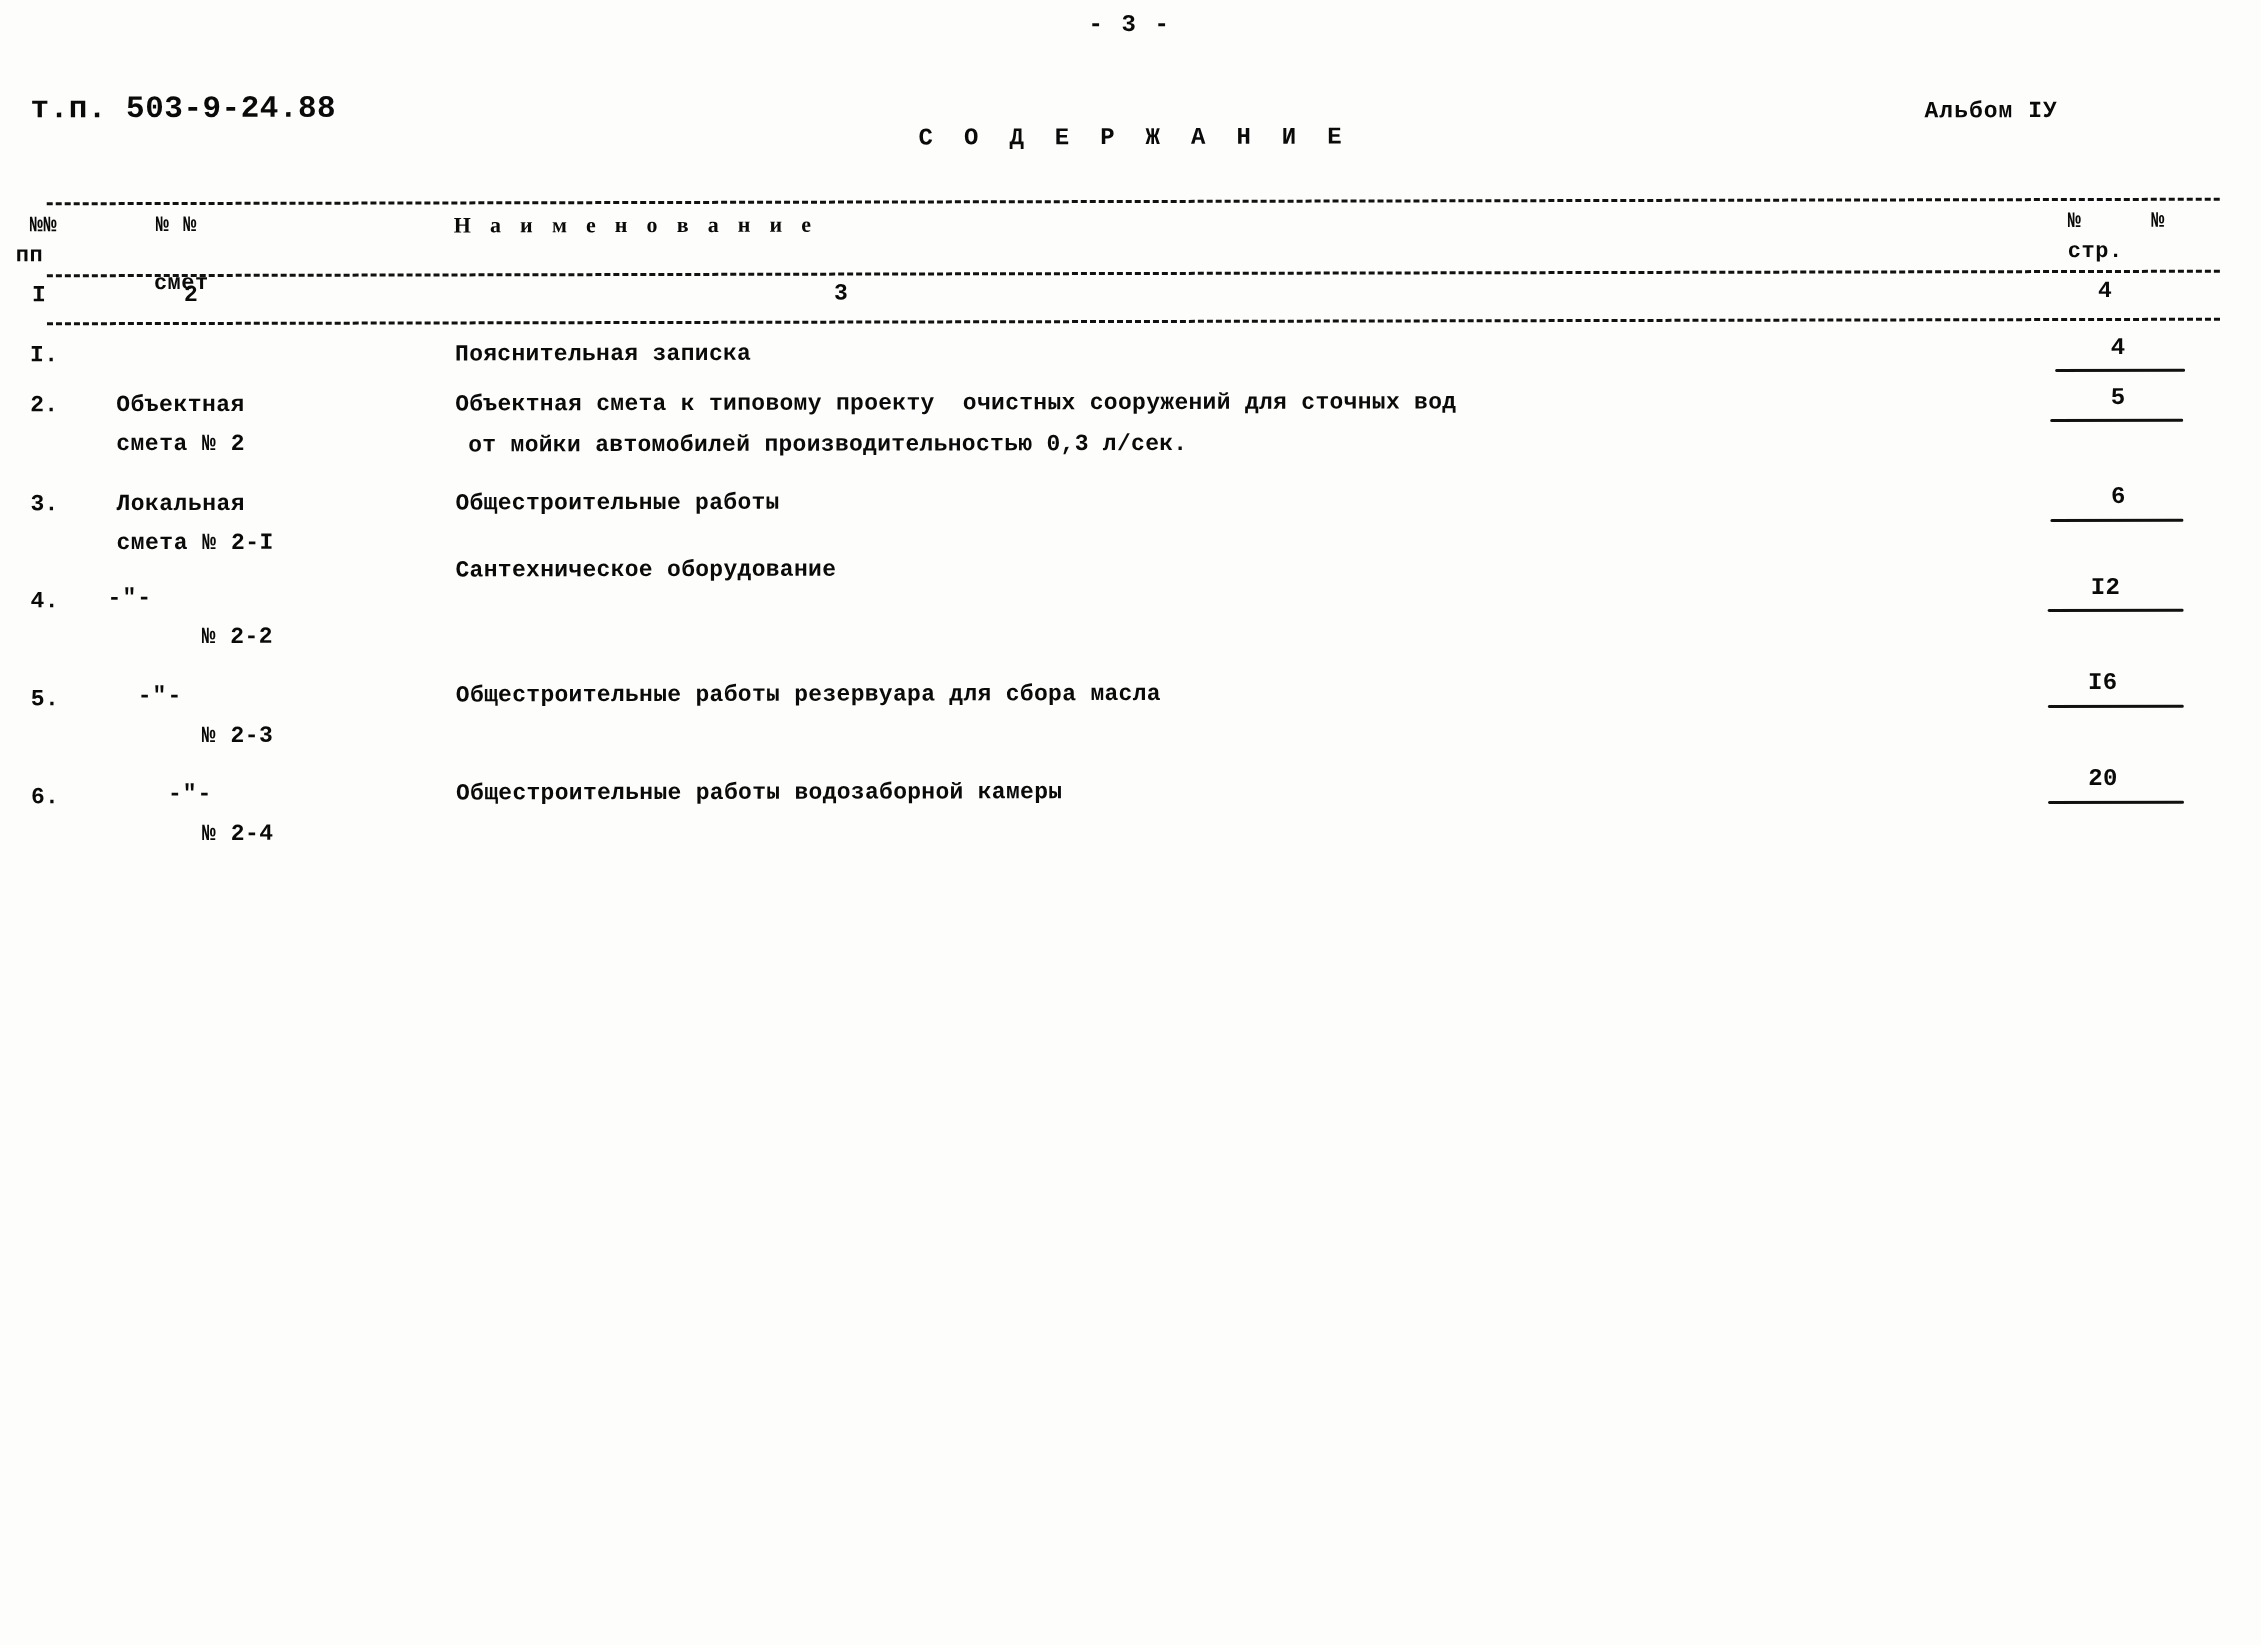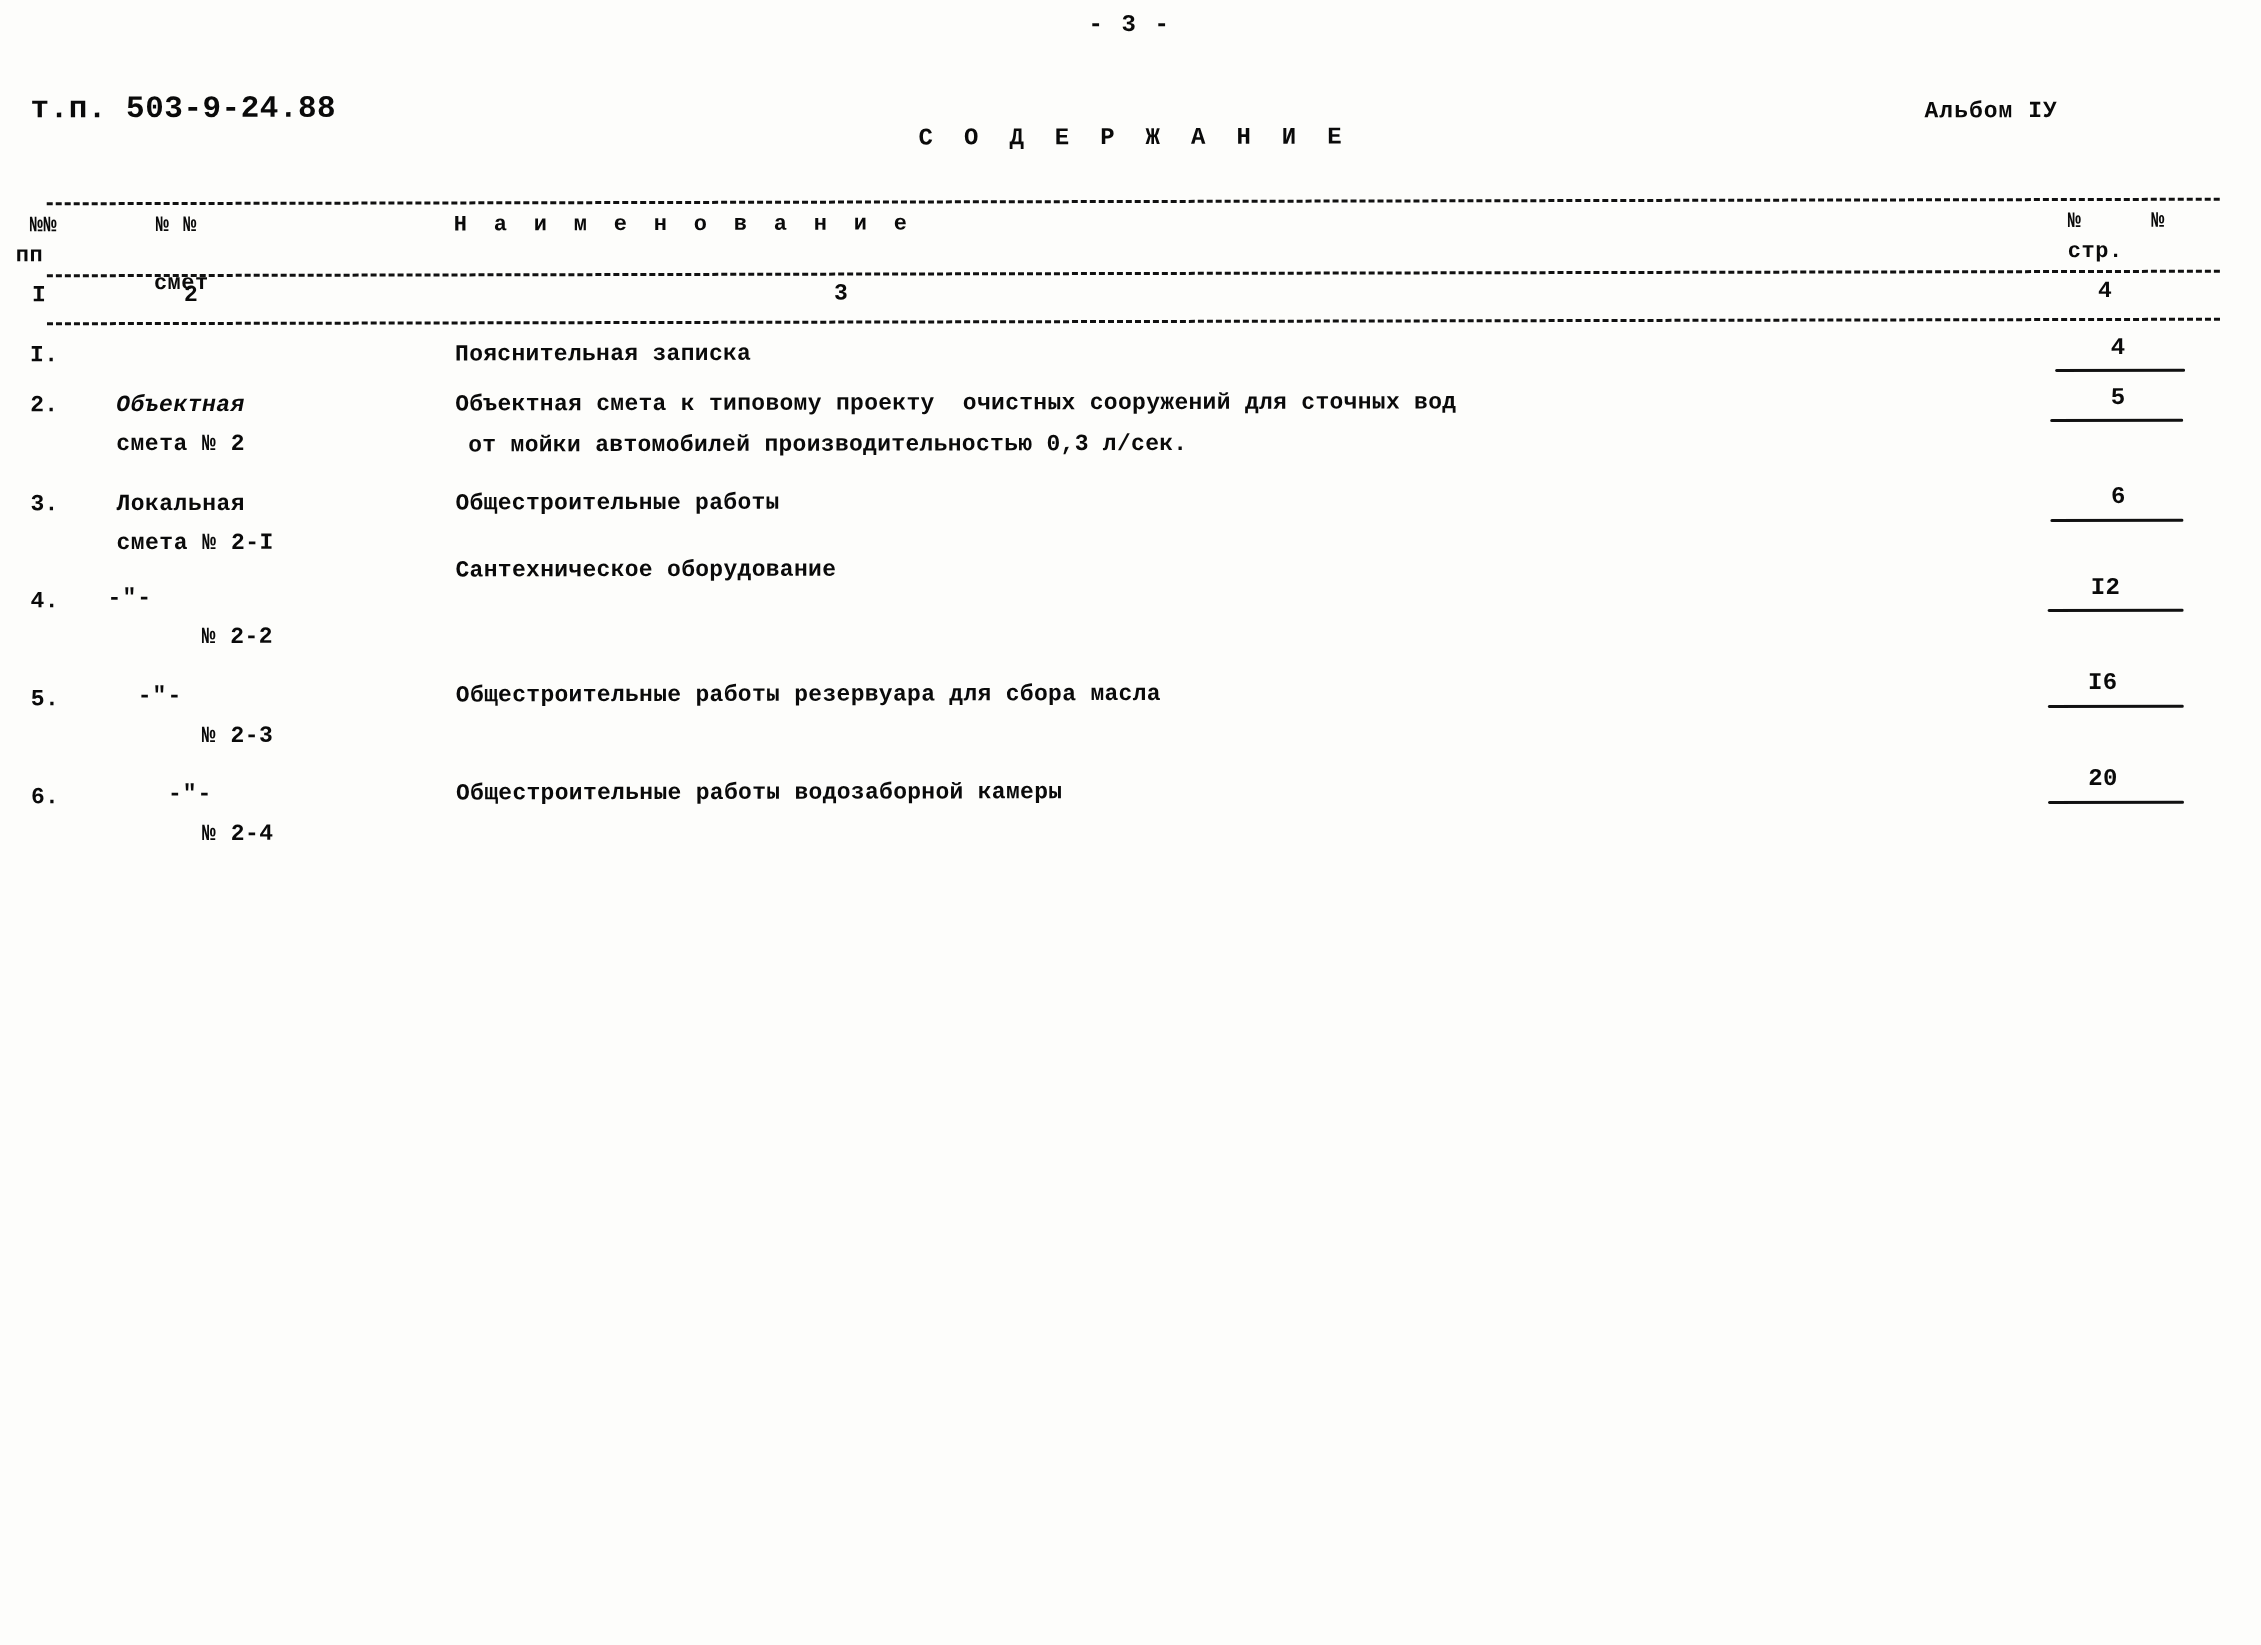--- a/index.html
+++ b/index.html
@@ -71,21 +71,21 @@
   #rule-top    { top: 200px; }
   #rule-mid    { top: 272px; }
   #rule-bottom { top: 320px; }
 
   
   .hdr { font-size: 22px; letter-spacing: 0.5px; }
   #hdr-no-pp-1   { left: 30px;  top: 211px; }
   #hdr-no-pp-2   { left: 16px;  top: 241px; }
   #hdr-smet-1    { left: 156px; top: 211px; }
   #hdr-smet-2    { left: 154px; top: 241px; margin-top: 28px; }
-  #hdr-name      { left: 454px; top: 211px; letter-spacing: 6.8px; }
+  #hdr-name      { left: 454px; top: 211px; letter-spacing: 6.8px; font-family: Liberation Serif, serif; }
   #hdr-str-1     { left: 2068px; top: 211px; letter-spacing: 14.6px; }
   #hdr-str-2     { left: 2068px; top: 241px; text-align: center; }
 
   
   .colnum { font-size: 23px; }
   #colnum-1 { left: 32px;   top: 280px; }
   #colnum-2 { left: 184px;  top: 280px; }
   #colnum-3 { left: 834px; top: 280px; }
   #colnum-4 { left: 2098px; top: 280px; }
 
@@ -107,21 +107,21 @@
   }
 
   
   #r1-num   { left: 30px;  top: 340px; }
   #r1-desc  { left: 455px; top: 340px; }
   #r1-page  { left: 2079px; top: 337px; }
   #r1-pr    { left: 2055px; top: 371px; width: 130px; }
 
   
   #r2-num     { left: 30px;  top: 390px; }
-  #r2-smeta1  { left: 116px; top: 390px; font-style: italic; }
+  #r2-smeta1  { left: 116px; top: 390px; }
   #r2-smeta2  { left: 116px; top: 429px; }
   #r2-desc1   { left: 455px; top: 390px; }
   #r2-desc2   { left: 468px; top: 431px; }
   #r2-page    { left: 2079px; top: 387px; }
   #r2-pr      { left: 2050px; top: 421px; width: 133px; }
 
   
   #r3-num     { left: 30px;  top: 489px; }
   #r3-smeta1  { left: 116px; top: 489px; }
   #r3-smeta2  { left: 116px; top: 528px; }

